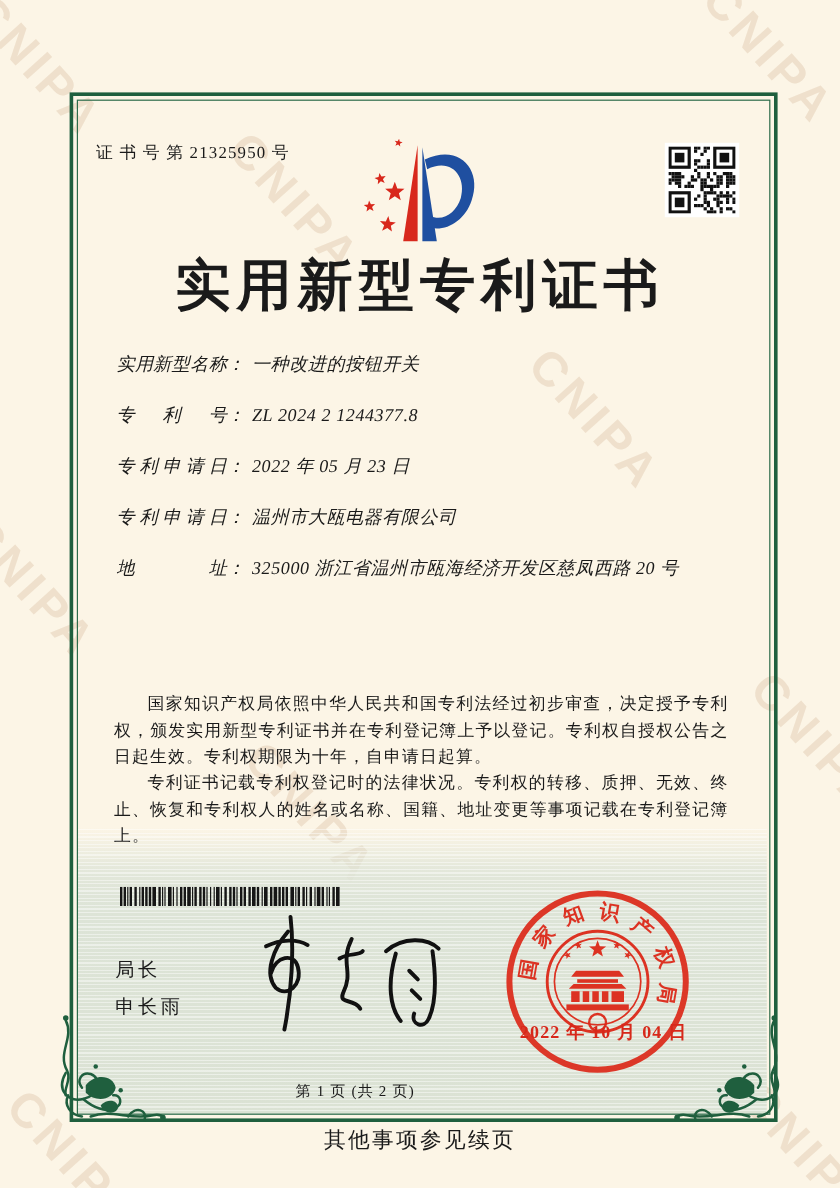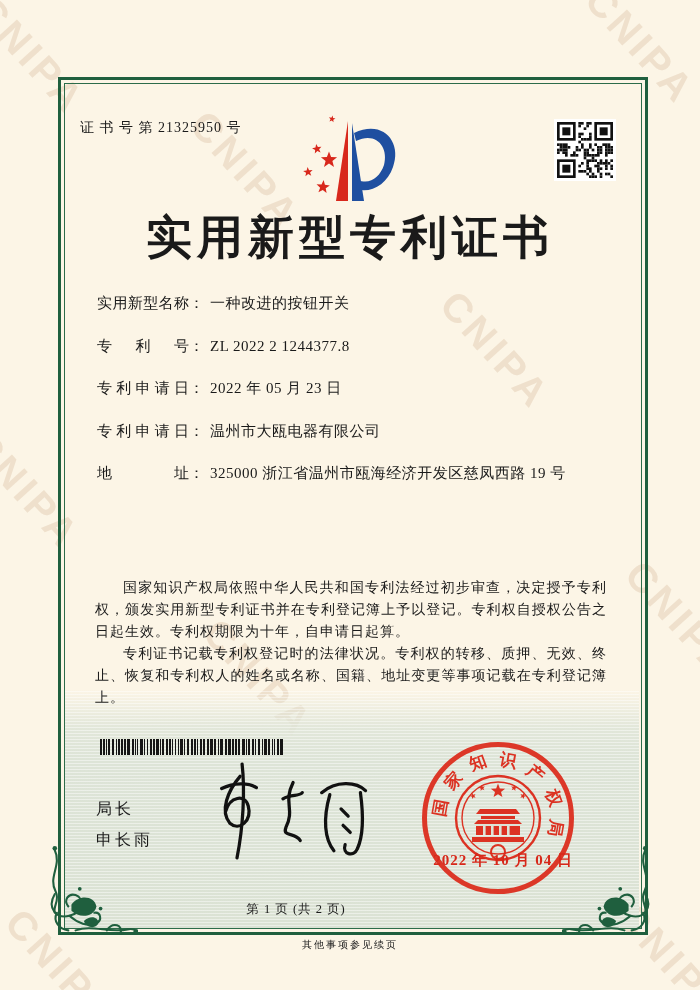--- a/index.html
+++ b/index.html
@@ -40,21 +40,21 @@
   .cert-number{
     position:absolute;left:80px;top:119px;font-size:14px;letter-spacing:1px;z-index:4;
   }
   .logo{position:absolute;left:296px;top:109px;width:112px;height:97px;z-index:4;}
   .qr{position:absolute;left:554px;top:119px;width:62px;height:62px;background:#fff;padding:3px;box-sizing:border-box;z-index:4;}
   .title{
     position:absolute;left:0;top:207px;width:700px;text-align:center;
     font-size:46px;font-weight:600;letter-spacing:5px;z-index:4;
   }
   
-  .fields{position:absolute;left:97px;top:294px;width:520px;z-index:4;font-size:15px;}
+  .fields{position:absolute;left:97px;top:294px;width:520px;z-index:4;font-size:15px;font-style:italic;}
   .field-row{position:relative;height:19px;margin-bottom:23.5px;white-space:nowrap;}
   .flabel{
     display:inline-block;width:92px;vertical-align:top;
     text-align:justify;text-align-last:justify;
   }
   .colon{display:inline-block;margin-right:6px;}
   .fvalue{letter-spacing:0.5px;}
   .second-pair{position:absolute;left:236px;top:0;}
   
   .paras{position:absolute;left:95px;top:577px;width:512px;z-index:4;
@@ -76,21 +76,21 @@
   }
   .seal-emblem{position:absolute;left:30px;top:26px;width:92px;height:100px;}
   .seal-date{
     position:absolute;left:428px;top:851px;width:150px;text-align:center;z-index:6;
     font-size:15px;font-weight:bold;color:#d7281a;letter-spacing:1px;white-space:nowrap;
   }
   
   .page-footer{position:absolute;left:0;top:901px;width:592px;text-align:center;font-size:12.5px;z-index:4;letter-spacing:1px;}
   .cont-note{
     position:absolute;left:0;top:938px;width:700px;text-align:center;z-index:4;
-    font-size:10px;letter-spacing:2px;
+    font-size:18px;letter-spacing:2px;
   }
 </style>
 </head>
 <body>
 
 <div id="watermarks">
     <span class="wm" style="left: 30px; top: 55px;">CNIPA</span>
     <span class="wm" style="left: 245px; top: 170px;">CNIPA</span>
     <span class="wm" style="left: 640px; top: 45px;">CNIPA</span>
     <span class="wm" style="left: 495px; top: 350px;">CNIPA</span>
@@ -289,30 +289,30 @@
     <rect x="2" y="16" width="3" height="3" fill="#111"></rect>
   </svg>
 
 <div class="title">实用新型专利证书</div>
 
 <div class="fields">
   <div class="field-row">
     <span class="flabel">实用新型名称</span><span class="colon">：</span><span class="fvalue">一种改进的按钮开关</span>
   </div>
   <div class="field-row">
-    <span class="flabel">专利号</span><span class="colon">：</span><span class="fvalue">ZL 2022 2 1244377.8</span>
+    <span class="flabel">专利号</span><span class="colon">：</span><span class="fvalue">ZL 2024 2 1244377.8</span>
   </div>
   <div class="field-row">
     <span class="flabel">专利申请日</span><span class="colon">：</span><span class="fvalue">2022 年 05 月 23 日</span>
   </div>
   <div class="field-row">
     <span class="flabel">专利申请日</span><span class="colon">：</span><span class="fvalue">温州市大瓯电器有限公司</span>
   </div>
   <div class="field-row">
-    <span class="flabel">地址</span><span class="colon">：</span><span class="fvalue">325000 浙江省温州市瓯海经济开发区慈凤西路 19 号</span>
+    <span class="flabel">地址</span><span class="colon">：</span><span class="fvalue">325000 浙江省温州市瓯海经济开发区慈凤西路 20 号</span>
   </div>
 </div>
 
 <div class="paras">
   <p>国家知识产权局依照中华人民共和国专利法经过初步审查，决定授予专利权，颁发实用新型专利证书并在专利登记簿上予以登记。专利权自授权公告之日起生效。专利权期限为十年，自申请日起算。</p>
   <p>专利证书记载专利权登记时的法律状况。专利权的转移、质押、无效、终止、恢复和专利权人的姓名或名称、国籍、地址变更等事项记载在专利登记簿上。</p>
 </div>
 
 <svg class="barcode" viewBox="0 0 184 16" preserveAspectRatio="none" id="barcode-svg">
     <rect x="0" y="0" width="2" height="16" fill="#161616"></rect>

